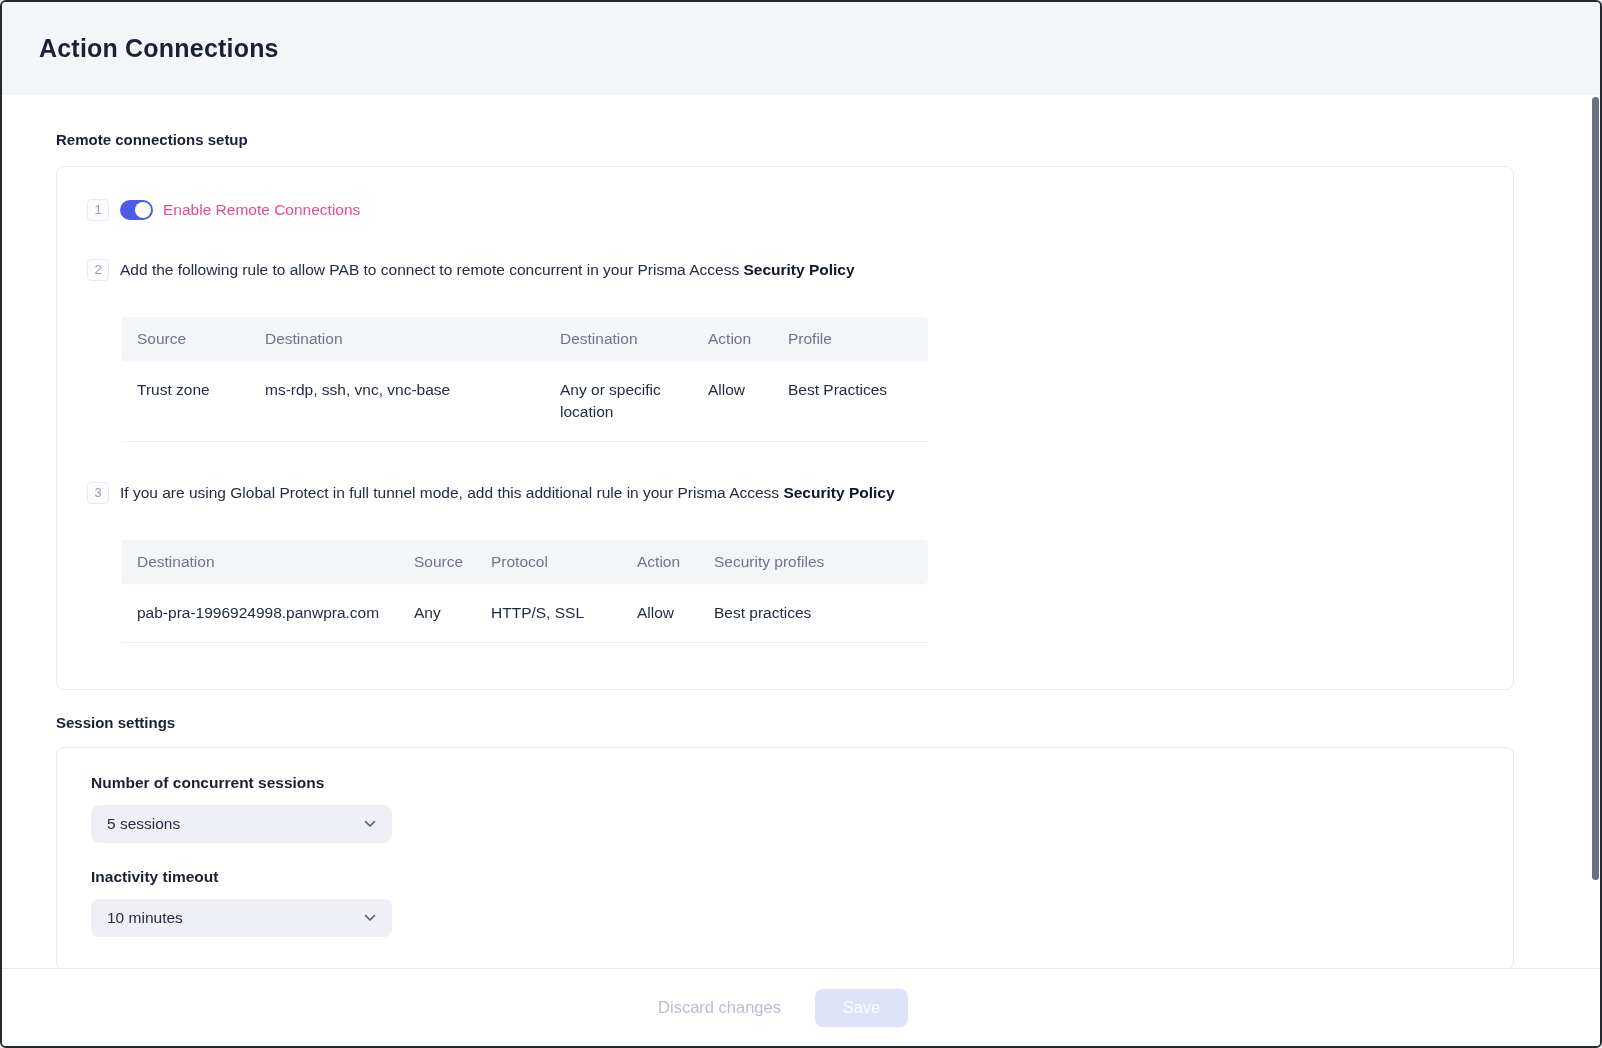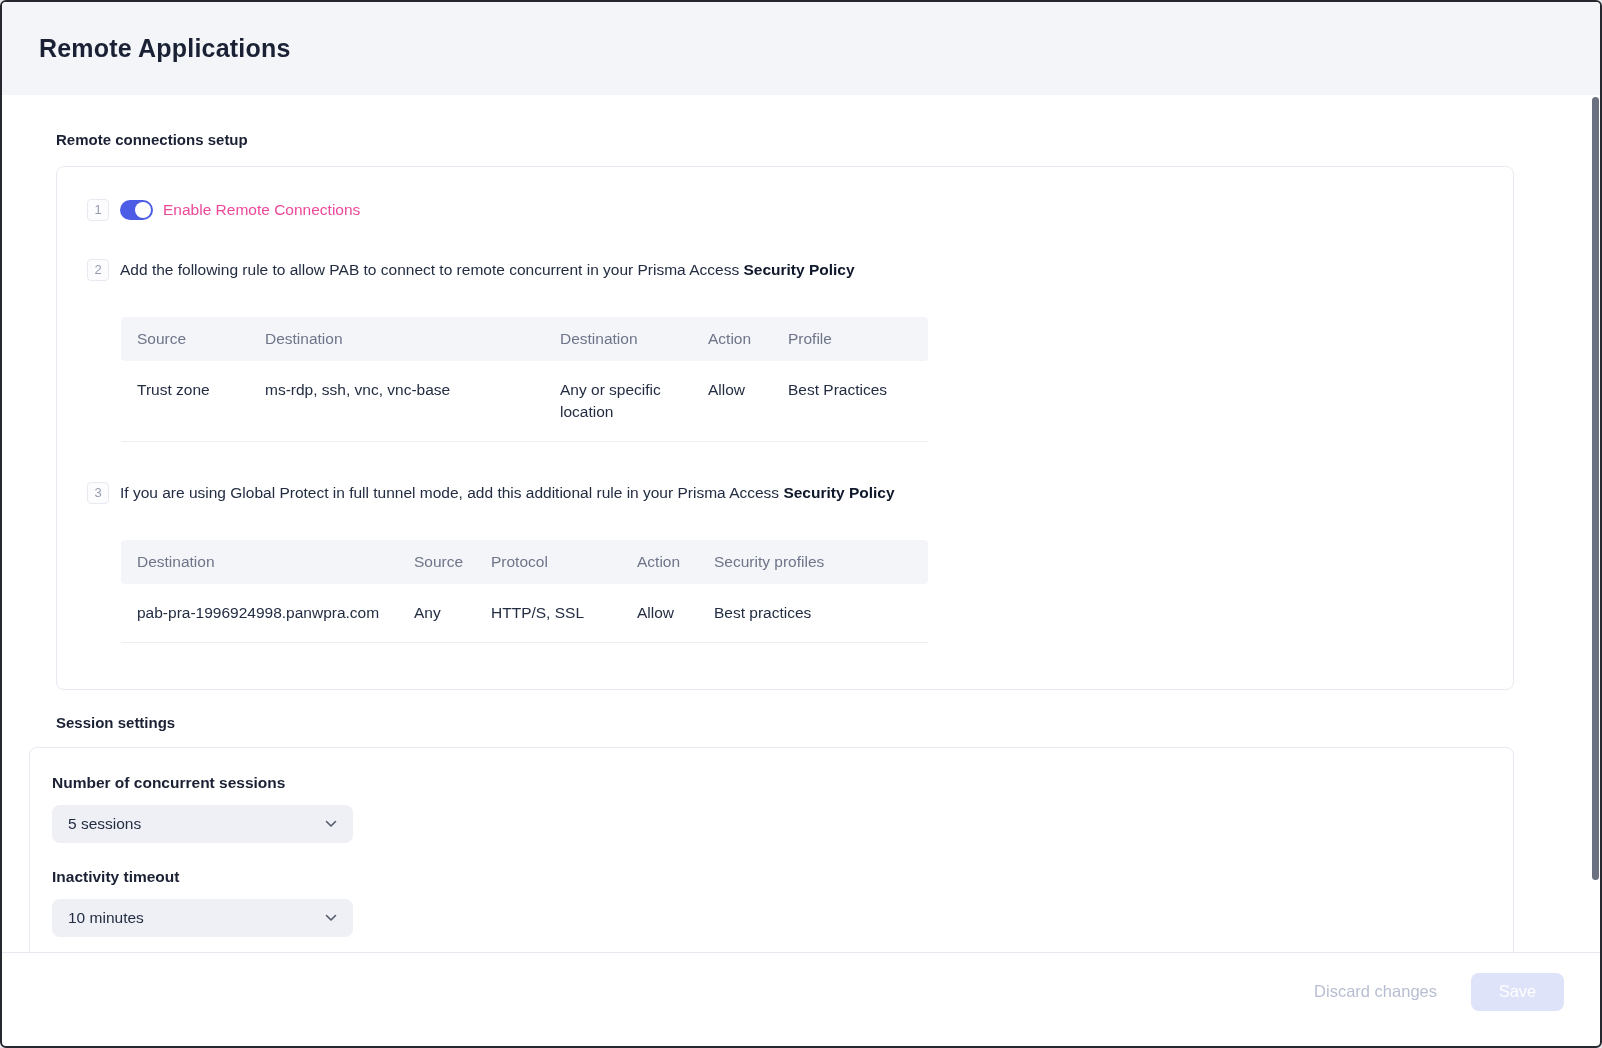--- a/index.html
+++ b/index.html
@@ -46,21 +46,21 @@
   }
   .section-heading.first { margin-top: 36px; }
   .section-heading.second { margin-top: 24px; }
   .card {
     margin: 18px 86px 0 54px;
     border: 1px solid #e8eaf1;
     border-radius: 8px;
     background: #ffffff;
   }
   .card.setup-card { padding: 32px 0 46px 30px; }
-  .card.session-card { margin-top: 16px; padding: 26px 0 32px 22px; margin-left: 27px; }
+  .card.session-card { margin-top: 16px; padding: 26px 0 32px 34px; }
 
   .step-row { display: flex; align-items: flex-start; }
   .step-row.step-1 { align-items: center; }
   .step-row + .step-row { margin-top: 38px; }
   .step-num {
     flex: 0 0 auto;
     width: 22px; height: 22px;
     border: 1px solid #e8eaf1;
     border-radius: 4px;
     background: #fcfcfe;
@@ -147,27 +147,27 @@
     padding: 0 16px;
     cursor: pointer;
     text-align: right;
   }
   .select-value { font-size: 15.5px; color: #232d42; }
   .chevron { display: flex; align-items: center; }
 
   
   .footer-bar {
     position: absolute;
-    left: 0; right: 0; bottom: 16px;
+    left: 0; right: 0; bottom: 0;
     height: 78px;
     background: #ffffff;
     border-top: 1px solid #e8eaf1;
     display: flex;
     align-items: center;
-    justify-content: flex-end;
+    justify-content: center;
     padding-right: 36px;
     gap: 34px;
   }
   .discard-btn {
     background: none;
     border: none;
     font-family: inherit;
     font-size: 16.5px;
     color: #b8bed2;
     cursor: default;
@@ -194,21 +194,21 @@
     background: #6b7180;
     border-radius: 4px;
   }
 </style>
 </head>
 <body>
 
 <div class="window">
 
   <div class="page-header">
-    <div class="page-title">Remote Applications</div>
+    <div class="page-title">Action Connections</div>
   </div>
 
   <div class="content">
 
     <div class="section-heading first">Remote connections setup</div>
 
     <div class="card setup-card">
 
       <div class="step-row step-1">
         <div class="step-num">1</div>

